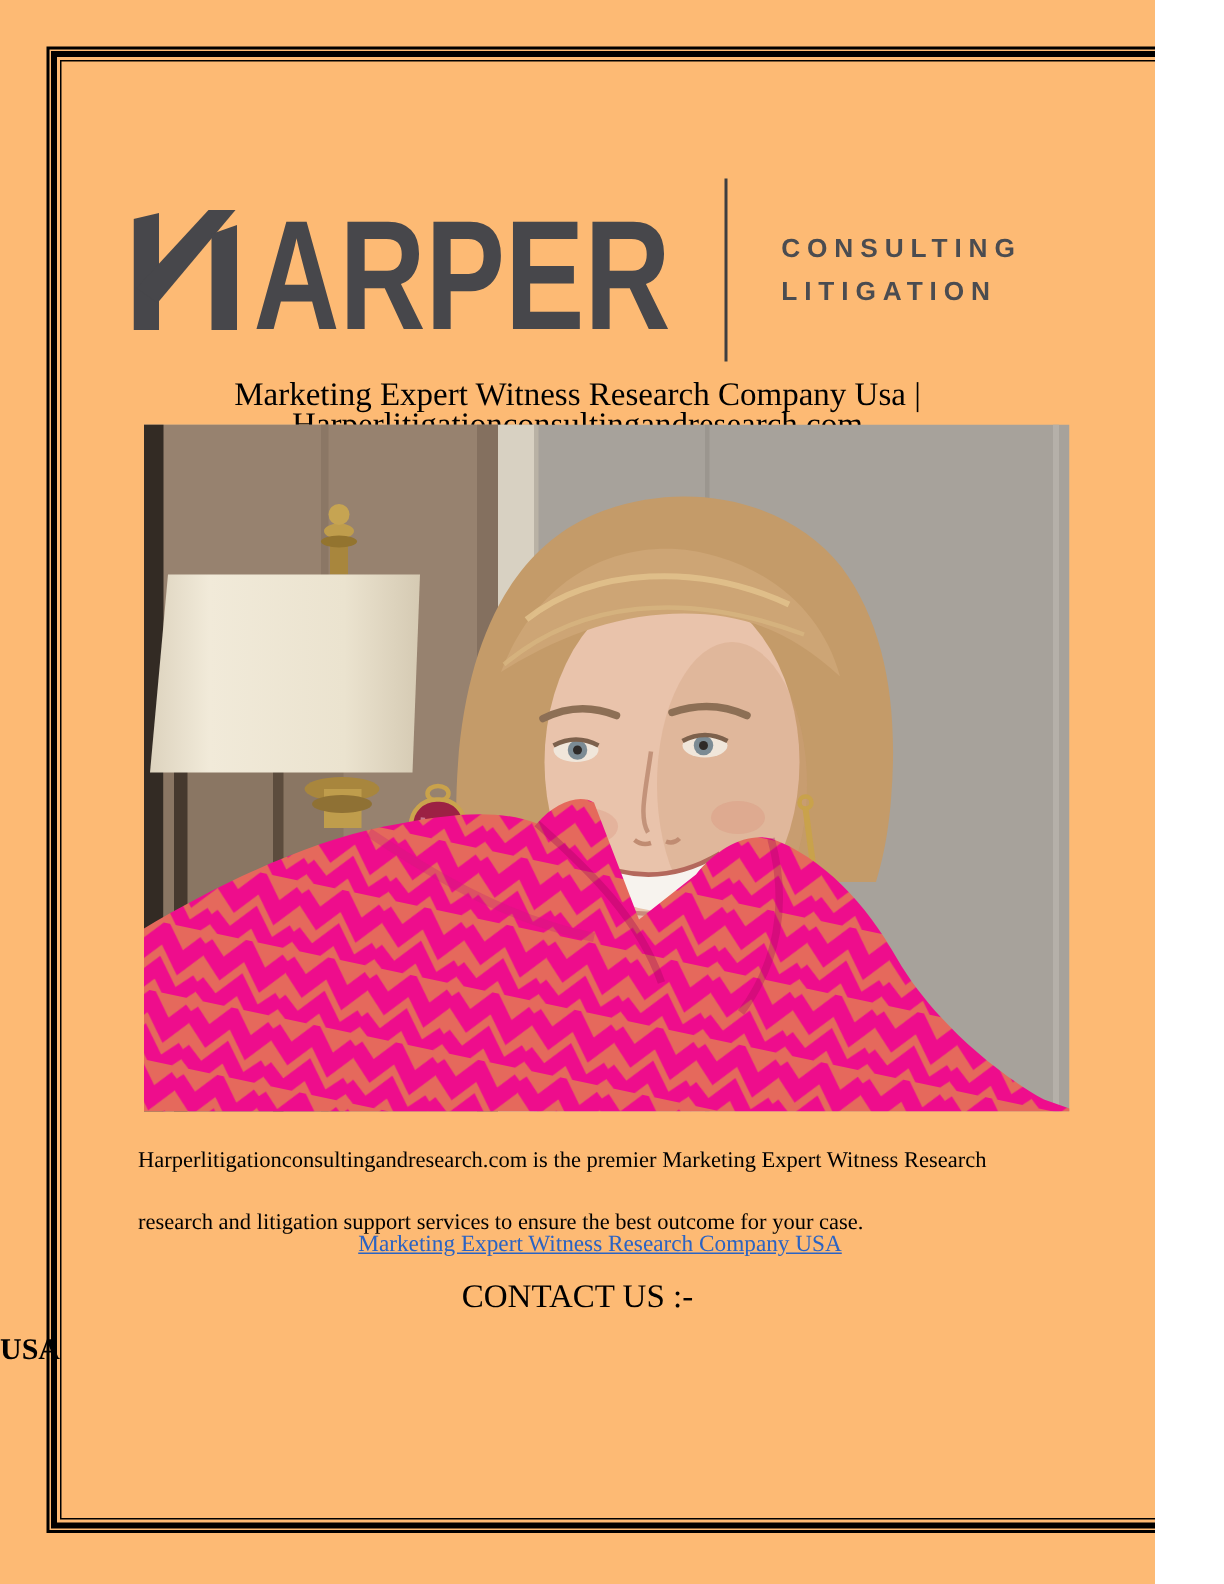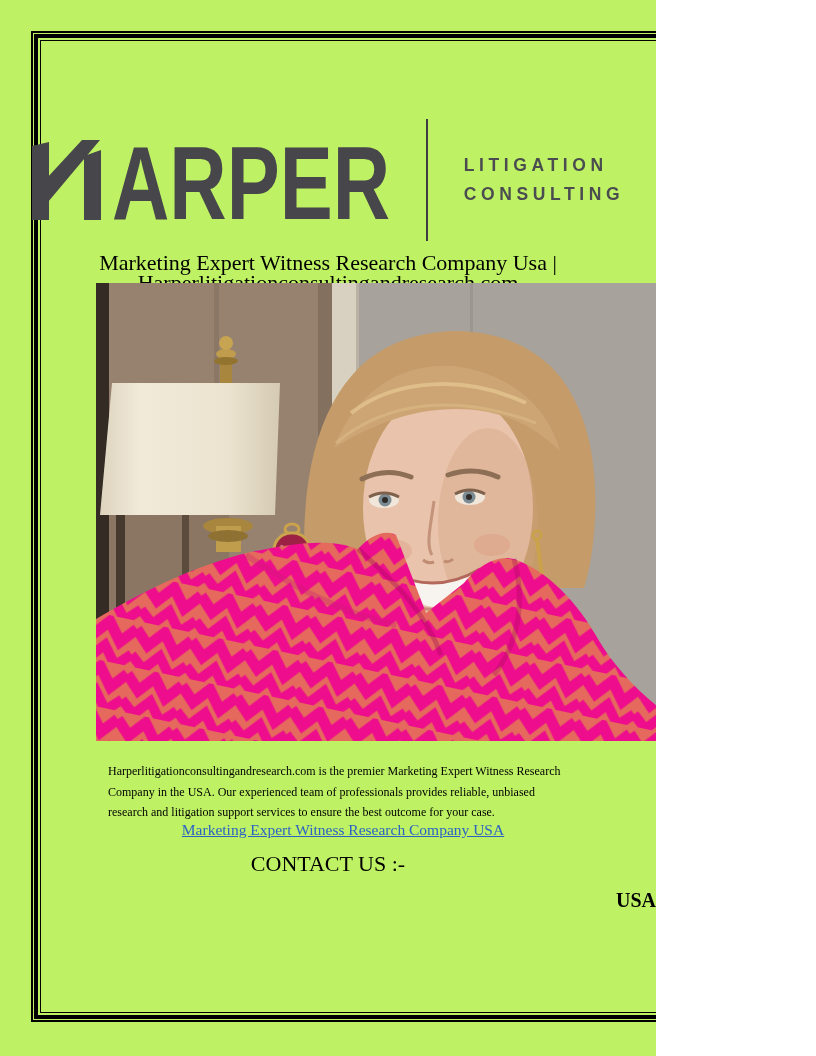--- a/index.html
+++ b/index.html
@@ -1,17 +1,17 @@
 <!DOCTYPE html>
 <html><head>
 <meta charset="utf-8">
 <style>
   html,body{margin:0;padding:0;background:#ffffff;}
   .page{
-    position:relative;width:656px;height:1056px;background:#bef264;
+    position:relative;width:770px;height:1056px;background:#fdba74;
     font-family:"Liberation Serif",serif;color:#000;overflow:hidden;
   }
   
   .frame{position:absolute;left:31px;top:31px;width:753px;height:991px;
          border:2px solid #000;box-sizing:border-box;pointer-events:none;}
   .frame-mid{position:absolute;inset:1px;border:4px solid #000;}
   .frame-inner{position:absolute;inset:2px;border:1px solid #000;}
 
   
   .logo{position:absolute;left:0;right:0;top:118px;height:124px;
@@ -20,31 +20,31 @@
   .logo-divider{width:2px;height:122px;background:#3e3e40;margin:0 36px 0 34px;}
   .tagline{font-family:"Liberation Sans",sans-serif;font-weight:700;
            font-size:17.5px;letter-spacing:4.6px;line-height:29px;color:#4b4c50;}
 
   .doc-title{position:absolute;left:40px;right:40px;top:253px;text-align:center;
              font-size:22px;line-height:20px;}
 
   .photo{position:absolute;left:96px;top:283px;width:617px;height:458px;margin:0;}
   .photo svg{display:block;width:617px;height:458px;}
 
-  .body-paragraph{position:absolute;left:108px;top:749px;width:626px;
-                  font-size:12px;line-height:20.5px;}
+  .body-paragraph{position:absolute;left:92px;top:749px;width:626px;
+                  font-size:15px;line-height:20.5px;}
 
   .link-row{position:absolute;left:0;right:0;top:821px;text-align:center;
             font-size:15.5px;}
   .doc-link{color:#2a63c4;cursor:pointer;margin-left:30px;}
 
   .contact-heading{position:absolute;left:0;right:0;top:851px;margin:0;
                    text-align:center;font-size:22px;font-weight:400;}
   .country-heading{position:absolute;left:0;right:0;top:889px;margin:0;
-                   text-align:right;font-size:20px;font-weight:700;}
+                   text-align:left;font-size:20px;font-weight:700;}
 </style>
 </head>
 <body>
 
 <div class="page">
 
   <div class="frame">
     <div class="frame-mid">
       <div class="frame-inner"></div>
     </div>
@@ -54,22 +54,22 @@
     <svg class="wordmark" viewBox="0 0 360 80" aria-hidden="true">
       <g fill="#47474b">
         <polygon points="0,6 17,2 17,80 0,80"></polygon>
         <polygon points="50,0 68,0 16,62 2,52"></polygon>
         <polygon points="52,16 69,10 69,80 52,80"></polygon>
       </g>
       <text x="80" y="79" font-family="Liberation Sans, sans-serif" font-weight="bold" font-size="104" textLength="278" lengthAdjust="spacingAndGlyphs" fill="#47474b">ARPER</text>
     </svg>
     <div class="logo-divider"></div>
     <div class="tagline">
+      <div>CONSULTING</div>
       <div>LITIGATION</div>
-      <div>CONSULTING</div>
     </div>
   </header>
 
   <div class="doc-title">Marketing Expert Witness Research Company Usa | Harperlitigationconsultingandresearch.com</div>
 
   <figure class="photo">
     <svg viewBox="0 0 617 458" aria-hidden="true">
       <defs>
         <linearGradient id="shadeGrad" x1="0" y1="0" x2="1" y2="0">
           <stop offset="0" stop-color="#ddd3be"></stop>
@@ -167,21 +167,21 @@
         <path d="M 0,458 L 0,336 C 50,306 110,278 160,268 C 205,259 235,256 262,266 C 274,252 290,246 300,252 L 330,330 L 368,300 C 382,282 402,272 418,276 C 452,288 482,320 502,356 C 524,394 564,430 600,450 L 617,456 L 617,458 Z" fill="url(#blousePat)"></path>
         <path d="M 262,266 C 300,300 330,330 345,372" stroke="rgba(160,10,90,0.35)" stroke-width="5" fill="none"></path>
         <path d="M 418,276 C 430,320 422,360 398,392" stroke="rgba(160,10,90,0.30)" stroke-width="5" fill="none"></path>
         <path d="M 150,272 C 192,300 242,330 300,342" stroke="rgba(200,30,120,0.30)" stroke-width="6" fill="none"></path>
       </g>
     </svg>
   </figure>
 
   <p class="body-paragraph">
     <span>Harperlitigationconsultingandresearch.com is the premier Marketing Expert Witness Research</span><br>
-    <span>Company in the USA. Our experienced team of professionals provides reliable, unbiased</span><br>
+    <br>
     <span>research and litigation support services to ensure the best outcome for your case.</span>
   </p>
 
   <div class="link-row">
     <a href="#" class="doc-link">Marketing Expert Witness Research Company USA</a>
   </div>
 
   <h2 class="contact-heading">CONTACT US :-</h2>
   <h3 class="country-heading">USA</h3>
 

